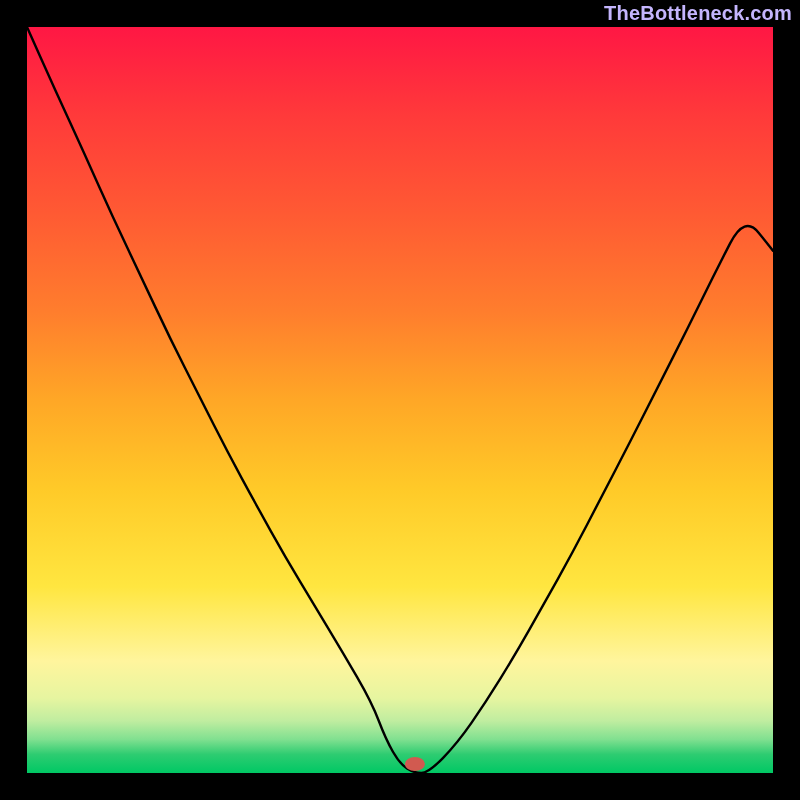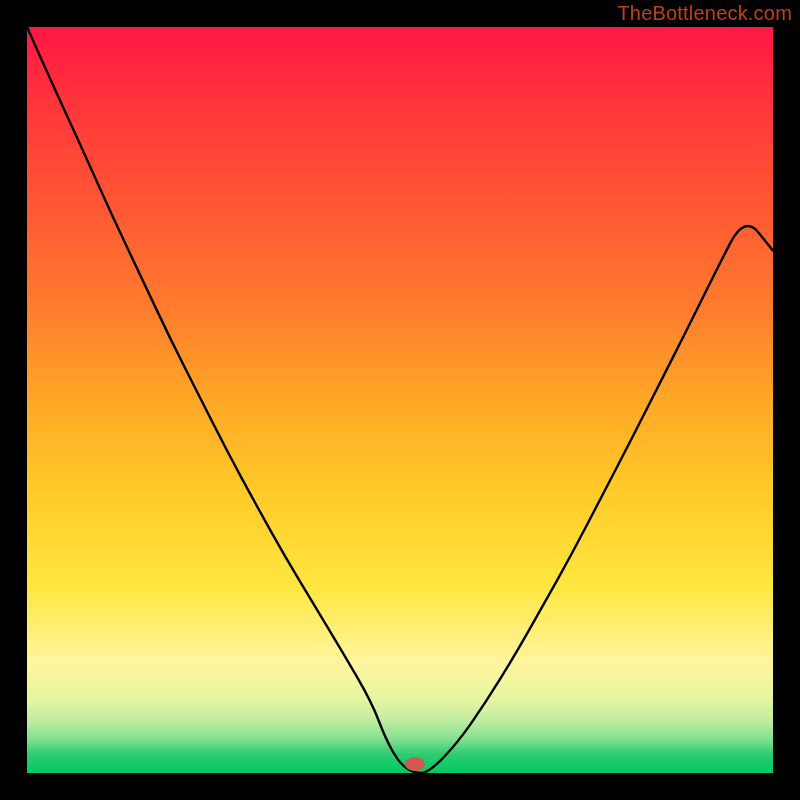--- a/index.html
+++ b/index.html
@@ -14,23 +14,23 @@
   .container {
     position: relative;
     width: 800px;
     height: 800px;
     background: #000;
   }
   .watermark {
     position: absolute;
     top: 2px;
     right: 8px;
-    color: #c2410c;
+    color: #c4b5fd;
     font-size: 20px;
-    font-weight: 400;
+    font-weight: 700;
     z-index: 10;
     letter-spacing: 0.2px;
   }
   .plot-area {
     position: absolute;
     left: 27px;
     top: 27px;
     width: 746px;
     height: 746px;
   }

